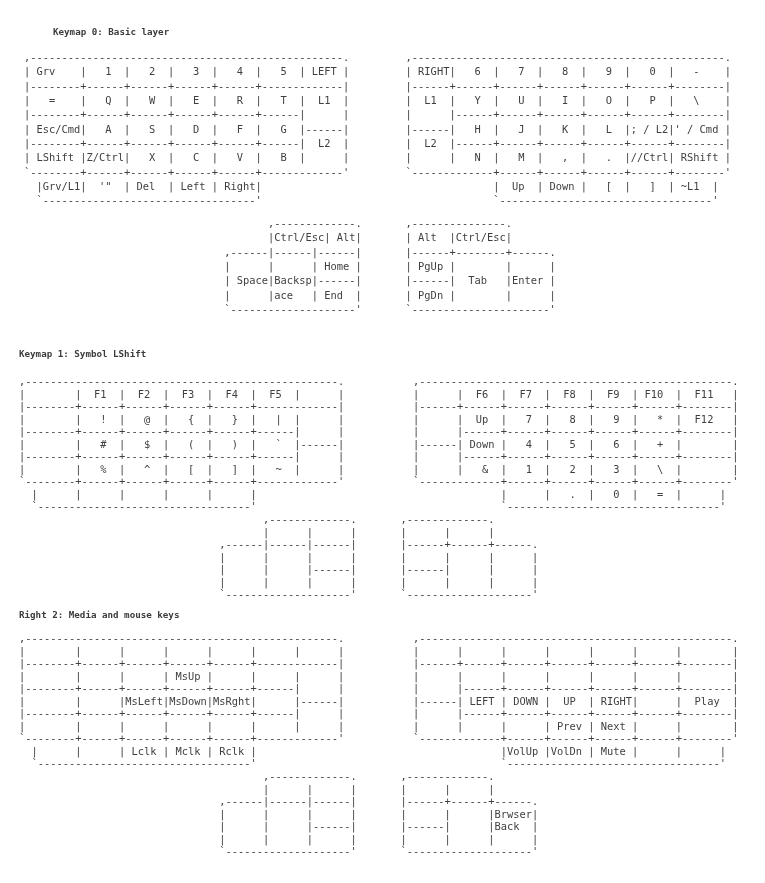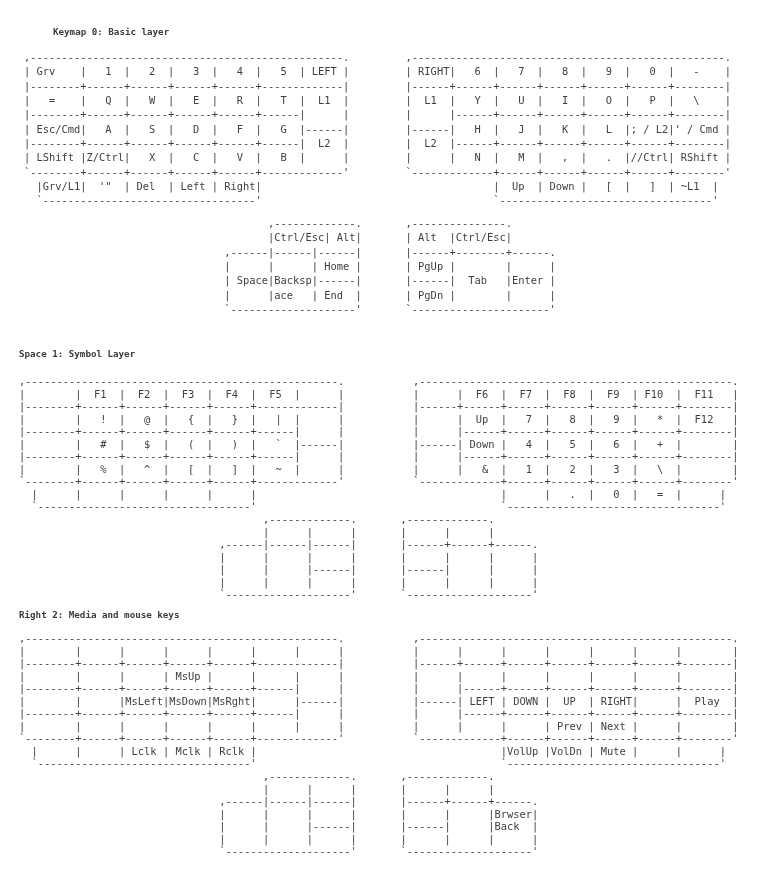--- a/index.html
+++ b/index.html
@@ -65,21 +65,21 @@
     <pre class="keymap-art thumb-art">                                       ,-------------.       ,---------------.
                                        |Ctrl/Esc| Alt|       | Alt  |Ctrl/Esc|
                                 ,------|------|------|       |------+--------+------.
                                 |      |      | Home |       | PgUp |        |      |
                                 | Space|Backsp|------|       |------|  Tab   |Enter |
                                 |      |ace   | End  |       | PgDn |        |      |
                                 `--------------------'       `----------------------'</pre>
   </section>
 
   <section class="keymap-section s1">
-    <div class="keymap-title">Space 1: Symbol Layer</div>
+    <div class="keymap-title">Keymap 1: Symbol LShift</div>
     <pre class="keymap-art main-art">,--------------------------------------------------.           ,--------------------------------------------------.
 |        |  F1  |  F2  |  F3  |  F4  |  F5  |      |           |      |  F6  |  F7  |  F8  |  F9  | F10  |  F11   |
 |--------+------+------+------+------+-------------|           |------+------+------+------+------+------+--------|
 |        |   !  |   @  |   {  |   }  |   |  |      |           |      |  Up  |   7  |   8  |   9  |   *  |  F12   |
 |--------+------+------+------+------+------|      |           |      |------+------+------+------+------+--------|
 |        |   #  |   $  |   (  |   )  |   `  |------|           |------| Down |   4  |   5  |   6  |   +  |        |
 |--------+------+------+------+------+------|      |           |      |------+------+------+------+------+--------|
 |        |   %  |   ^  |   [  |   ]  |   ~  |      |           |      |   &amp;  |   1  |   2  |   3  |   \  |        |
 `--------+------+------+------+------+-------------'           `-------------+------+------+------+------+--------'
   |      |      |      |      |      |                                       |      |   .  |   0  |   =  |      |

